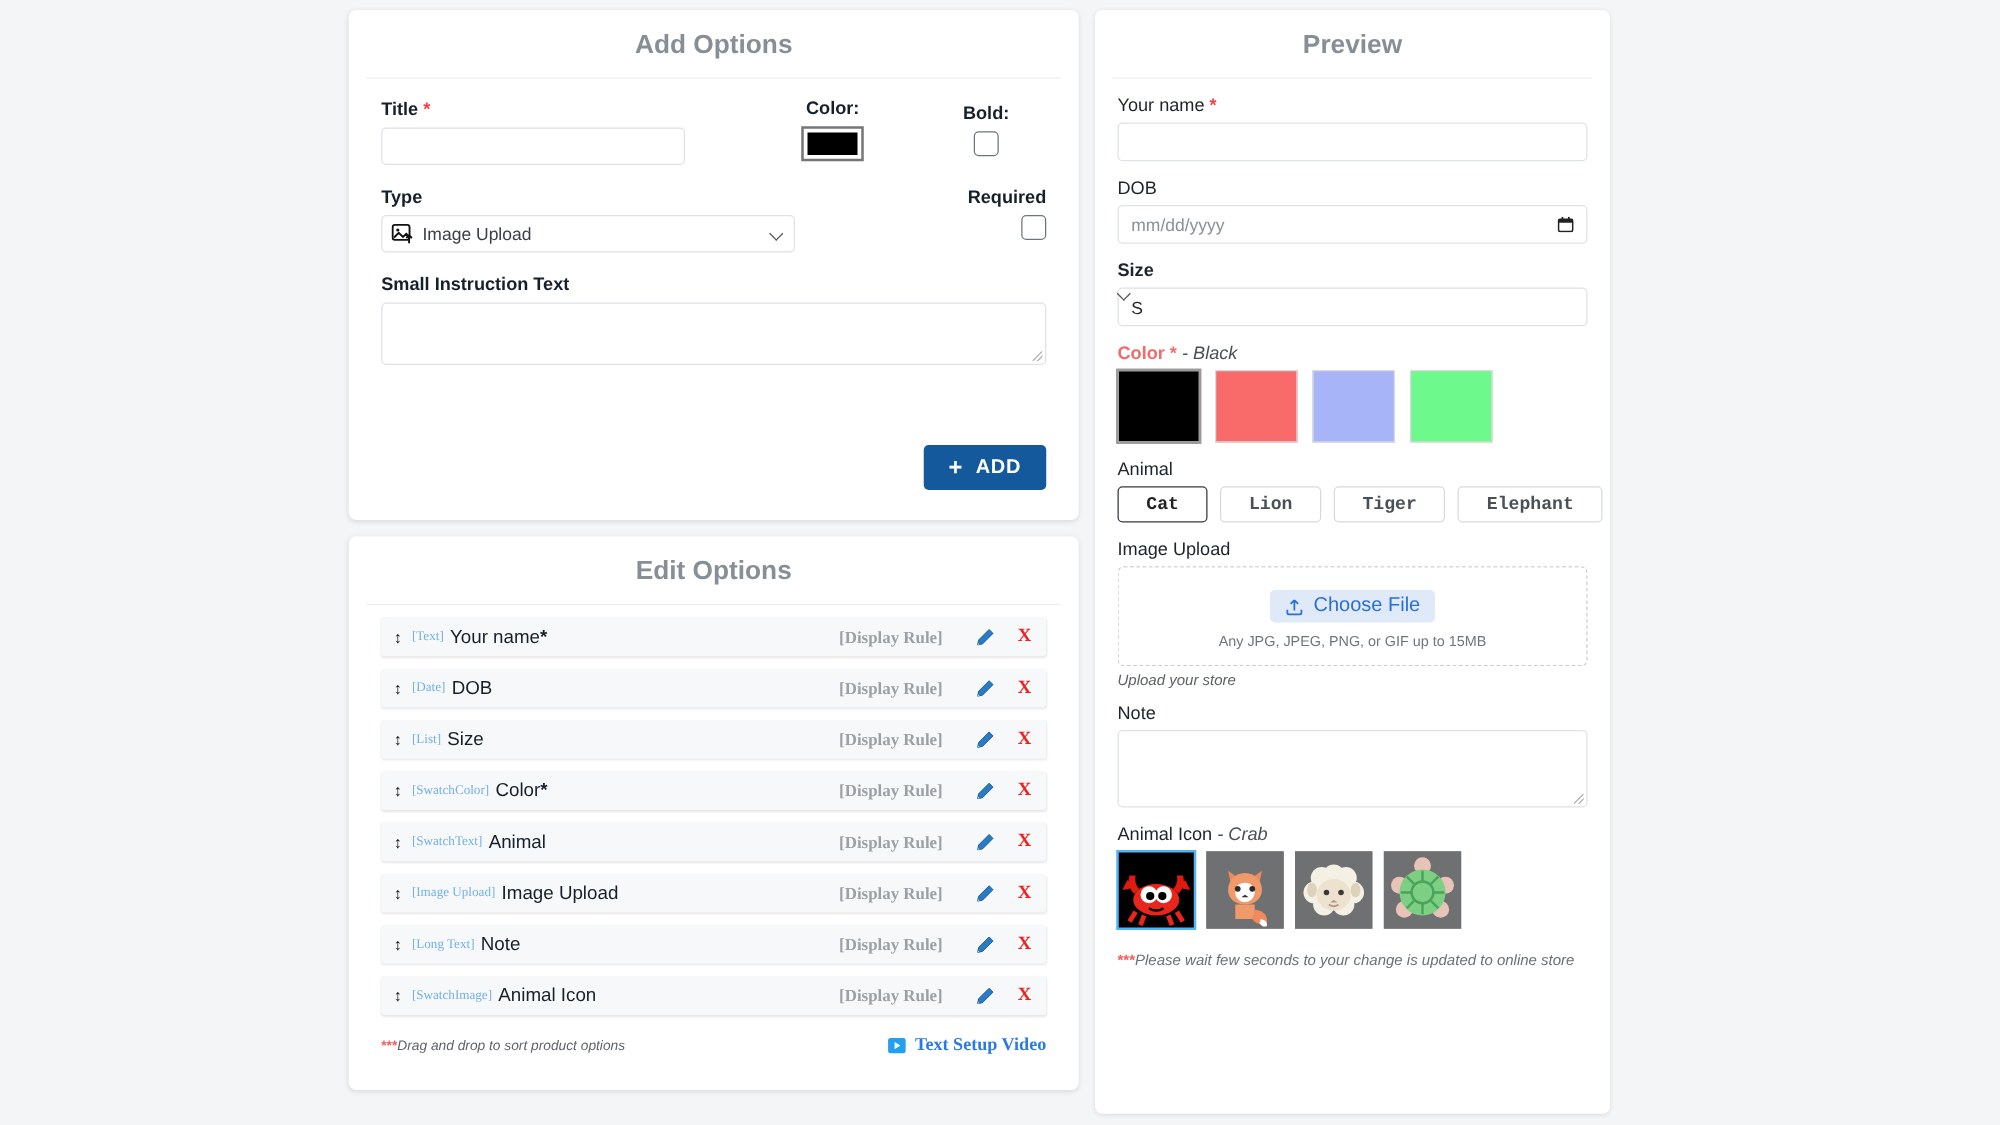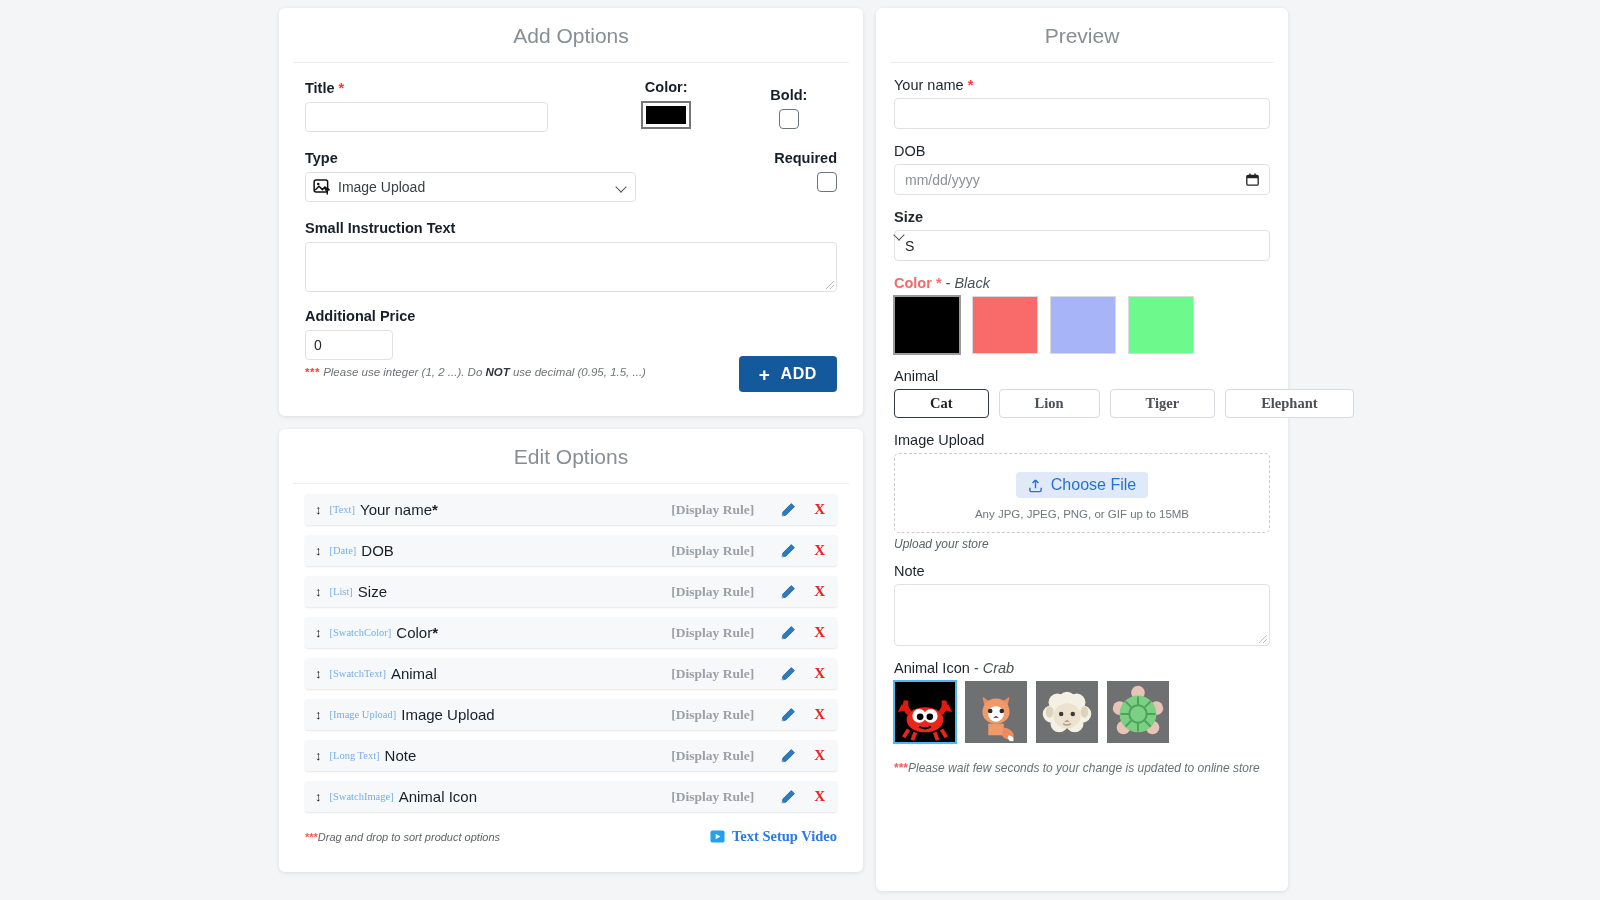--- a/index.html
+++ b/index.html
@@ -17,41 +17,41 @@
   
   .card {
     position:absolute;
     background:#fff;
     border-radius:6px;
     box-shadow:0 1px 4px rgba(0,0,0,.10);
   }
   .card-title {
     text-align:center;
     font-size:21px;
-    font-weight:normal;
+    font-weight:bold;
     color:#868e96;
     padding:16px 0 14px;
     border-bottom:1px solid #eceef0;
     margin:0 14px;
   }
 
   #card-add     { left:279px; top:8px;   width:584px; height:408px; }
   #card-edit    { left:279px; top:429px; width:584px; height:443px; }
   #card-preview { left:876px; top:8px;   width:412px; height:883px; }
 
   .card-body { padding:16px 26px 0; }
 
   
   .lbl { font-weight:bold; font-size:14.5px; color:#16202b; display:block; margin-bottom:6px; }
   .req { color:#fa3c3c; font-weight:bold; }
   .txtin {
     width:100%; height:30px; border:1px solid #dfe1e5; border-radius:4px;
     padding:4px 8px; font-family:inherit; font-size:14px; background:#fff; color:#212529;
   }
-  .row1 { display:flex; align-items:flex-end; }
+  .row1 { display:flex; align-items:center; }
   .f-title { width:252px; }
   .f-color { width:130px; text-align:center; padding-top:0; margin-left:56px;}
   .f-bold  { width:100px; text-align:center; margin-left:12px;}
   .color-swatch {
     width:50px; height:28px; border:2px solid #767676; background:#fff;
     padding:3px; display:inline-block;
   }
   .color-swatch i { display:block; width:100%; height:100%; background:#000; }
   .cbx {
     width:20px; height:20px; border:1.6px solid #6c757d; border-radius:4px;
@@ -134,22 +134,22 @@
   }
   .ph { color:#8b9197; }
   .cal { position:absolute; right:10px; width:13px; height:13px; }
   .pv-sel { padding-right:26px; }
   .swatches { display:flex; gap:12px; margin-bottom:14px; }
   .sw { width:66px; height:58px; border:1px solid #d8dade; }
   .sw.sel { outline:2px solid #9b9b9b; outline-offset:-1px; box-shadow:0 0 0 1px #8d8d8d; }
   .pills { display:flex; gap:10px; margin-bottom:14px; }
   .pill {
     border:1px solid #d7dade; background:#fff; border-radius:4px;
-    height:29px; padding:0 35px; display:flex; align-items:center;
-    font-size:14.5px; font-weight:bold; color:#4a5056; cursor:pointer; font-family:Liberation Serif, serif;
+    height:29px; padding:0 22px; display:flex; align-items:center;
+    font-size:14.5px; font-weight:bold; color:#4a5056; cursor:pointer; font-family:Liberation Mono, monospace;
   }
   .pill.sel { border:1.6px solid #343a40; color:#222; }
   .dropzone {
     border:1.6px dashed #c9ccd1; border-radius:5px; padding:18px 10px 12px;
     text-align:center; margin-bottom:4px;
   }
   .choose {
     display:inline-flex; align-items:center; gap:8px;
     background:#dfe9f7; color:#2a6fd4; border-radius:4px;
     padding:4px 12px; font-size:16px; cursor:pointer;
@@ -214,27 +214,20 @@
           <label class="lbl">Required</label>
           <span class="cbx"></span>
         </div>
       </div>
 
       <div style="margin-top:18px">
         <label class="lbl">Small Instruction Text</label>
         <div class="ta"></div>
       </div>
 
-      <div style="margin-top:16px">
-        <label class="lbl">Additional Price</label>
-        <input class="txtin" style="width: 88px;" type="text" value="0">
-        <div class="hint">
-          <span class="stars">***</span><span> Please use integer (1, 2 ...). Do </span><b>NOT</b><span> use decimal (0.95, 1.5, ...)</span>
-        </div>
-      </div>
     </div>
     <button class="btn-add">
       <span class="plus">+</span>
       <span>ADD</span>
     </button>
   </div>
 
   <div class="card" id="card-edit">
     <div class="card-title">Edit Options</div>
     <div class="opt-list" id="opt-list">

